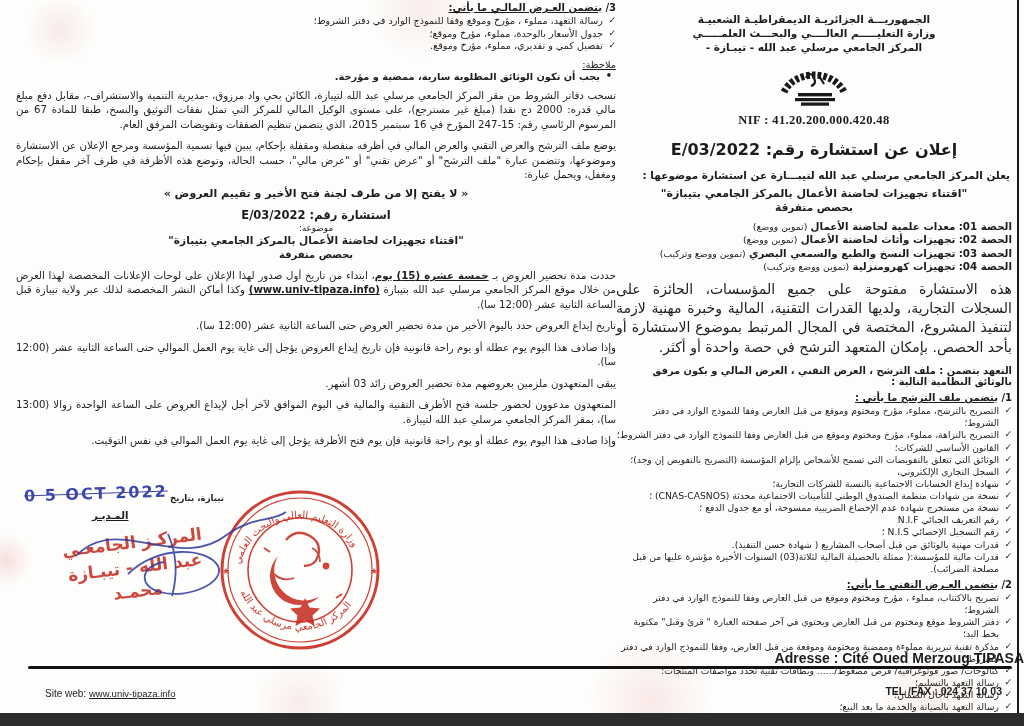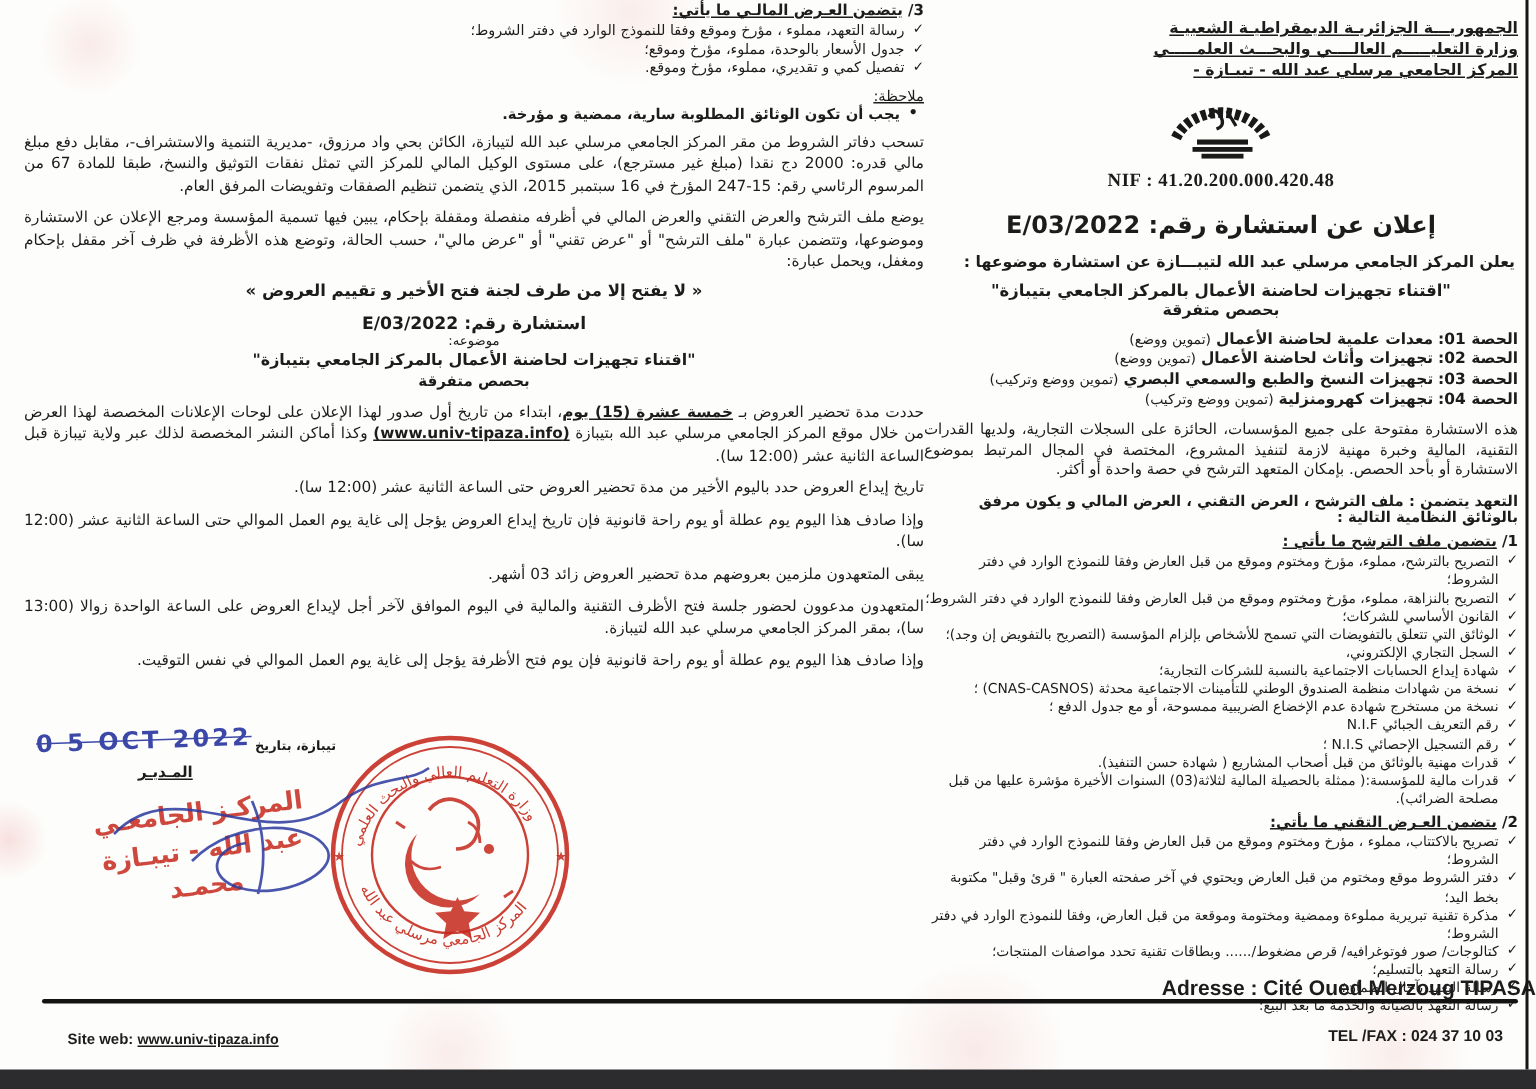--- a/index.html
+++ b/index.html
@@ -16,32 +16,32 @@
       radial-gradient(circle at 650px 700px, rgba(225,120,120,.15), transparent 60px),
       radial-gradient(circle at 300px 703px, rgba(225,120,120,.13), transparent 45px),
       radial-gradient(circle at 6px 560px,  rgba(220,90,90,.18),  transparent 26px),
       radial-gradient(circle at 930px 702px, rgba(225,120,120,.12), transparent 50px);
   }
   .edge-right { position:absolute; top:0; right:5px; width:2px; height:713px; background:#161616; }
   .bottom-bar { position:absolute; left:0; right:0; bottom:0; height:13px; background:#2c2c2e; }
 
   
   #col-right { position:absolute; top:12px; right:12px; width:396px; direction:rtl; text-align:right; }
-  .hdr { font-weight:bold; font-size:10.5px; line-height:1.35;text-decoration:underline; }
+  .hdr { text-align:center; font-weight:bold; font-size:10.5px; line-height:1.35; }
   .logo-wrap { text-align:center; margin:1px 0 0; }
   .nif { text-align:center; font-weight:bold; font-size:12.5px; letter-spacing:.4px;
          font-family:"Liberation Serif", serif; direction:ltr; margin-top:1px; }
   .title { text-align:center; font-weight:bold; font-size:16px; margin:12px 0 10px; }
   .intro { font-size:10.5px; font-weight:bold; margin:4px 2px 6px; }
   .subject { text-align:center; font-weight:bold; font-size:11px; }
   .subnote { text-align:center; font-weight:bold; font-size:10.5px; margin:1px 0 7px; }
   .lots { font-size:10.3px; line-height:1.32; margin:2px 0 6px; }
   .lot b { font-weight:bold; }
   .lot .lot-mode { font-weight:normal; font-size:9.3px; }
-  .para { font-size:10px; line-height:1.38; text-align:justify; margin:4px 0 6px; }
+  .para { font-size:14px; line-height:1.38; text-align:justify; margin:4px 0 6px; }
   .tender { font-size:9.9px; font-weight:bold; margin:8px 0 5px; }
   .sec-head { font-size:10px; font-weight:bold; margin:4px 0 2px; }
   .sec-head u { text-decoration:underline; }
   ul.checklist { list-style:none; margin:0 0 4px; padding:0; font-size:9.2px; line-height:1.32; }
   ul.checklist li { position:relative; padding-right:13px; }
   .chk { position:absolute; right:0; top:0; font-size:9px; }
 
   
   #col-left { position:absolute; top:2px; left:16px; width:600px; direction:rtl; text-align:right; }
   #col-left .sec-head { margin:0 0 2px; }
@@ -68,21 +68,21 @@
   .red-stamp { position:absolute; left:22px; top:52px; width:210px; transform:rotate(-7deg);
                color:rgba(198,40,28,.85); font-weight:bold; font-size:17px; line-height:1.45;
                text-align:center; direction:rtl; letter-spacing:1px; }
   .round-stamp { position:absolute; left:200px; top:0px; }
   .signature { position:absolute; left:60px; top:26px; }
 
   
   .footer-line { position:absolute; left:28px; top:666px; width:984px; height:3px; background:#131313; border-radius:2px; }
   .adresse { position:absolute; left:0; top:650px; width:1024px; text-align:right; font-weight:bold;
              font-size:14px; font-family:"Liberation Sans", sans-serif; }
-  .siteweb { position:absolute; left:45px; top:688px; font-size:10px; font-weight:bold;
+  .siteweb { position:absolute; left:45px; top:688px; font-size:10px; font-weight:normal;
              font-family:"Liberation Sans", sans-serif; }
   .siteweb .url { text-decoration:underline; font-size:9.5px; }
   .tel { position:absolute; right:22px; top:685px; font-size:10.5px; font-weight:bold;
          font-family:"Liberation Sans", sans-serif; }
 </style>
 </head>
 <body>
 
 <div class="artifacts"></div>
 

